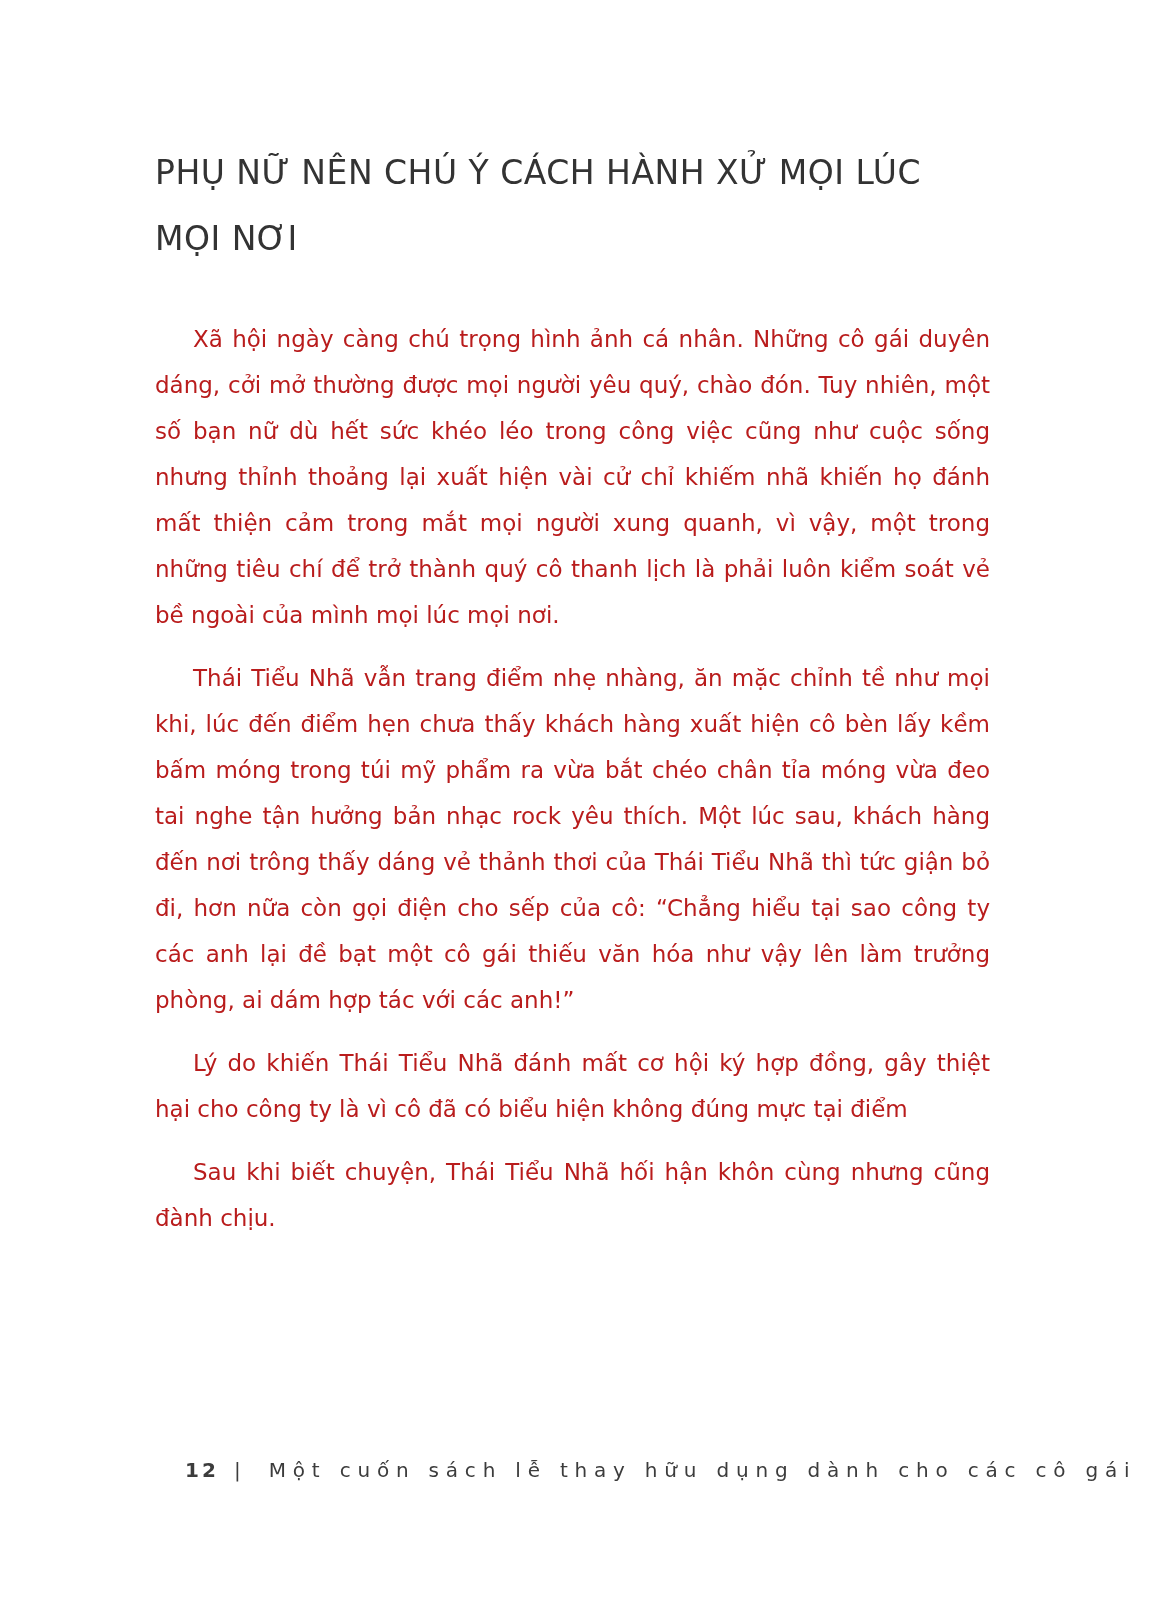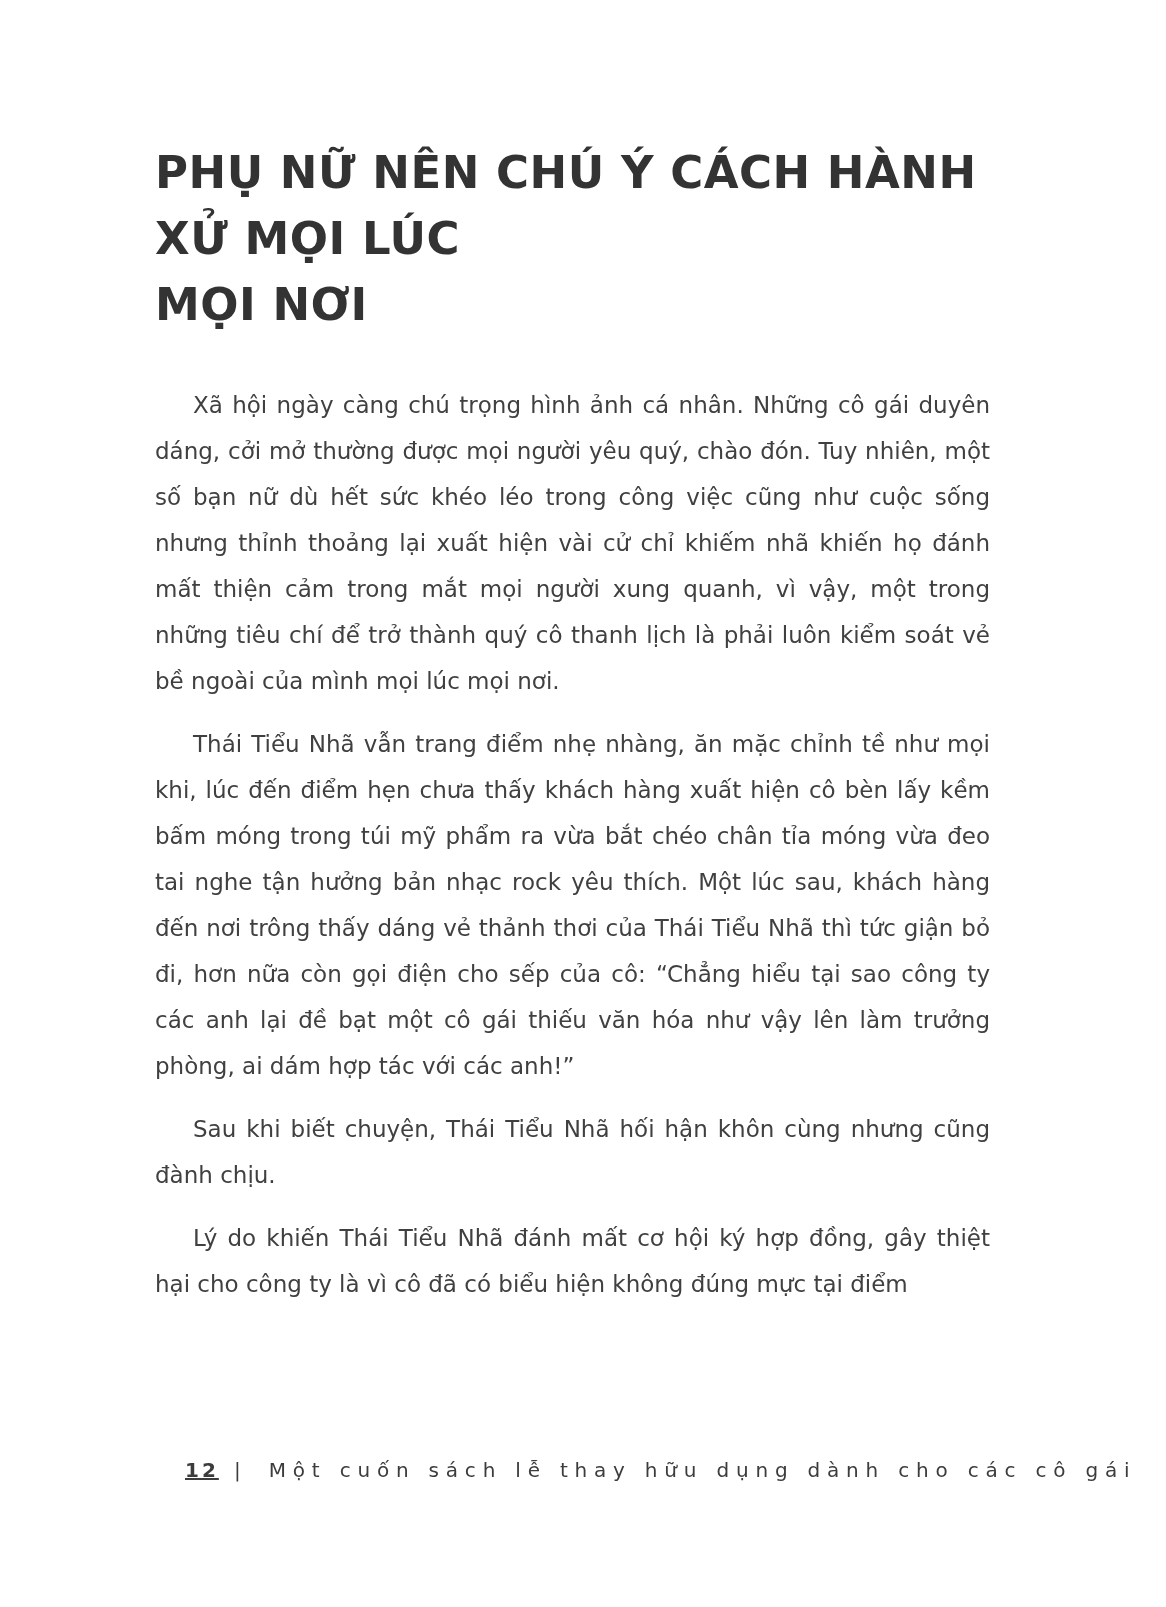--- a/index.html
+++ b/index.html
@@ -14,70 +14,69 @@
     margin: 0 auto;
     background: #ffffff;
     box-sizing: border-box;
     padding: 140px 176px 0 155px;
     font-family: "DejaVu Sans", "Liberation Sans", sans-serif;
     color: #3d3d3d;
     overflow: hidden;
   }
   .title {
     margin: 0 0 44px 0;
-    font-size: 45px;
-    font-weight: 700;
+    font-size: 33px;
+    font-weight: 400;
     line-height: 66px;
     letter-spacing: 0.5px;
     color: #333333;
     text-transform: uppercase;
   }
   .para {
     margin: 0 0 17px 0;
     font-size: 23px;
     line-height: 46px;
     text-align: justify;
     text-indent: 38px;
-    color: #404040;
+    color: #b91c1c;
   }
   .footer {
     position: absolute;
     left: 185px;
     top: 1455px;
     width: 810px;
     font-size: 20px;
     line-height: 30px;
     color: #3c3c3c;
     letter-spacing: 0.34em;
     white-space: nowrap;
   }
   .footer .pagenum {
     font-weight: 700;
     letter-spacing: 0.15em;
-    text-decoration: underline;
   }
   .footer .sep {
     margin: 0 8px 0 2px;
     font-weight: 400;
   }
 </style>
 </head>
 <body>
 
 <div class="page">
 
   <h1 class="title">
     <span>PHỤ NỮ NÊN CHÚ Ý CÁCH HÀNH XỬ MỌI LÚC</span><br>
     <span>MỌI NƠI</span>
   </h1>
 
   <p class="para">Xã hội ngày càng chú trọng hình ảnh cá nhân. Những cô gái duyên dáng, cởi mở thường được mọi người yêu quý, chào đón. Tuy nhiên, một số bạn nữ dù hết sức khéo léo trong công việc cũng như cuộc sống nhưng thỉnh thoảng lại xuất hiện vài cử chỉ khiếm nhã khiến họ đánh mất thiện cảm trong mắt mọi người xung quanh, vì vậy, một trong những tiêu chí để trở thành quý cô thanh lịch là phải luôn kiểm soát vẻ bề ngoài của mình mọi lúc mọi nơi.</p>
   <p class="para">Thái Tiểu Nhã vẫn trang điểm nhẹ nhàng, ăn mặc chỉnh tề như mọi khi, lúc đến điểm hẹn chưa thấy khách hàng xuất hiện cô bèn lấy kềm bấm móng trong túi mỹ phẩm ra vừa bắt chéo chân tỉa móng vừa đeo tai nghe tận hưởng bản nhạc rock yêu thích. Một lúc sau, khách hàng đến nơi trông thấy dáng vẻ thảnh thơi của Thái Tiểu Nhã thì tức giận bỏ đi, hơn nữa còn gọi điện cho sếp của cô: “Chẳng hiểu tại sao công ty các anh lại đề bạt một cô gái thiếu văn hóa như vậy lên làm trưởng phòng, ai dám hợp tác với các anh!”</p>
+  <p class="para">Lý do khiến Thái Tiểu Nhã đánh mất cơ hội ký hợp đồng, gây thiệt hại cho công ty là vì cô đã có biểu hiện không đúng mực tại điểm</p>
   <p class="para">Sau khi biết chuyện, Thái Tiểu Nhã hối hận khôn cùng nhưng cũng đành chịu.</p>
-  <p class="para">Lý do khiến Thái Tiểu Nhã đánh mất cơ hội ký hợp đồng, gây thiệt hại cho công ty là vì cô đã có biểu hiện không đúng mực tại điểm</p>
 
   <div class="footer">
     <span class="pagenum">12</span>
     <span class="sep">|</span>
     <span class="booktitle">Một cuốn sách lễ thay hữu dụng dành cho các cô gái</span>
   </div>
 
 </div>
 
 </body></html>

